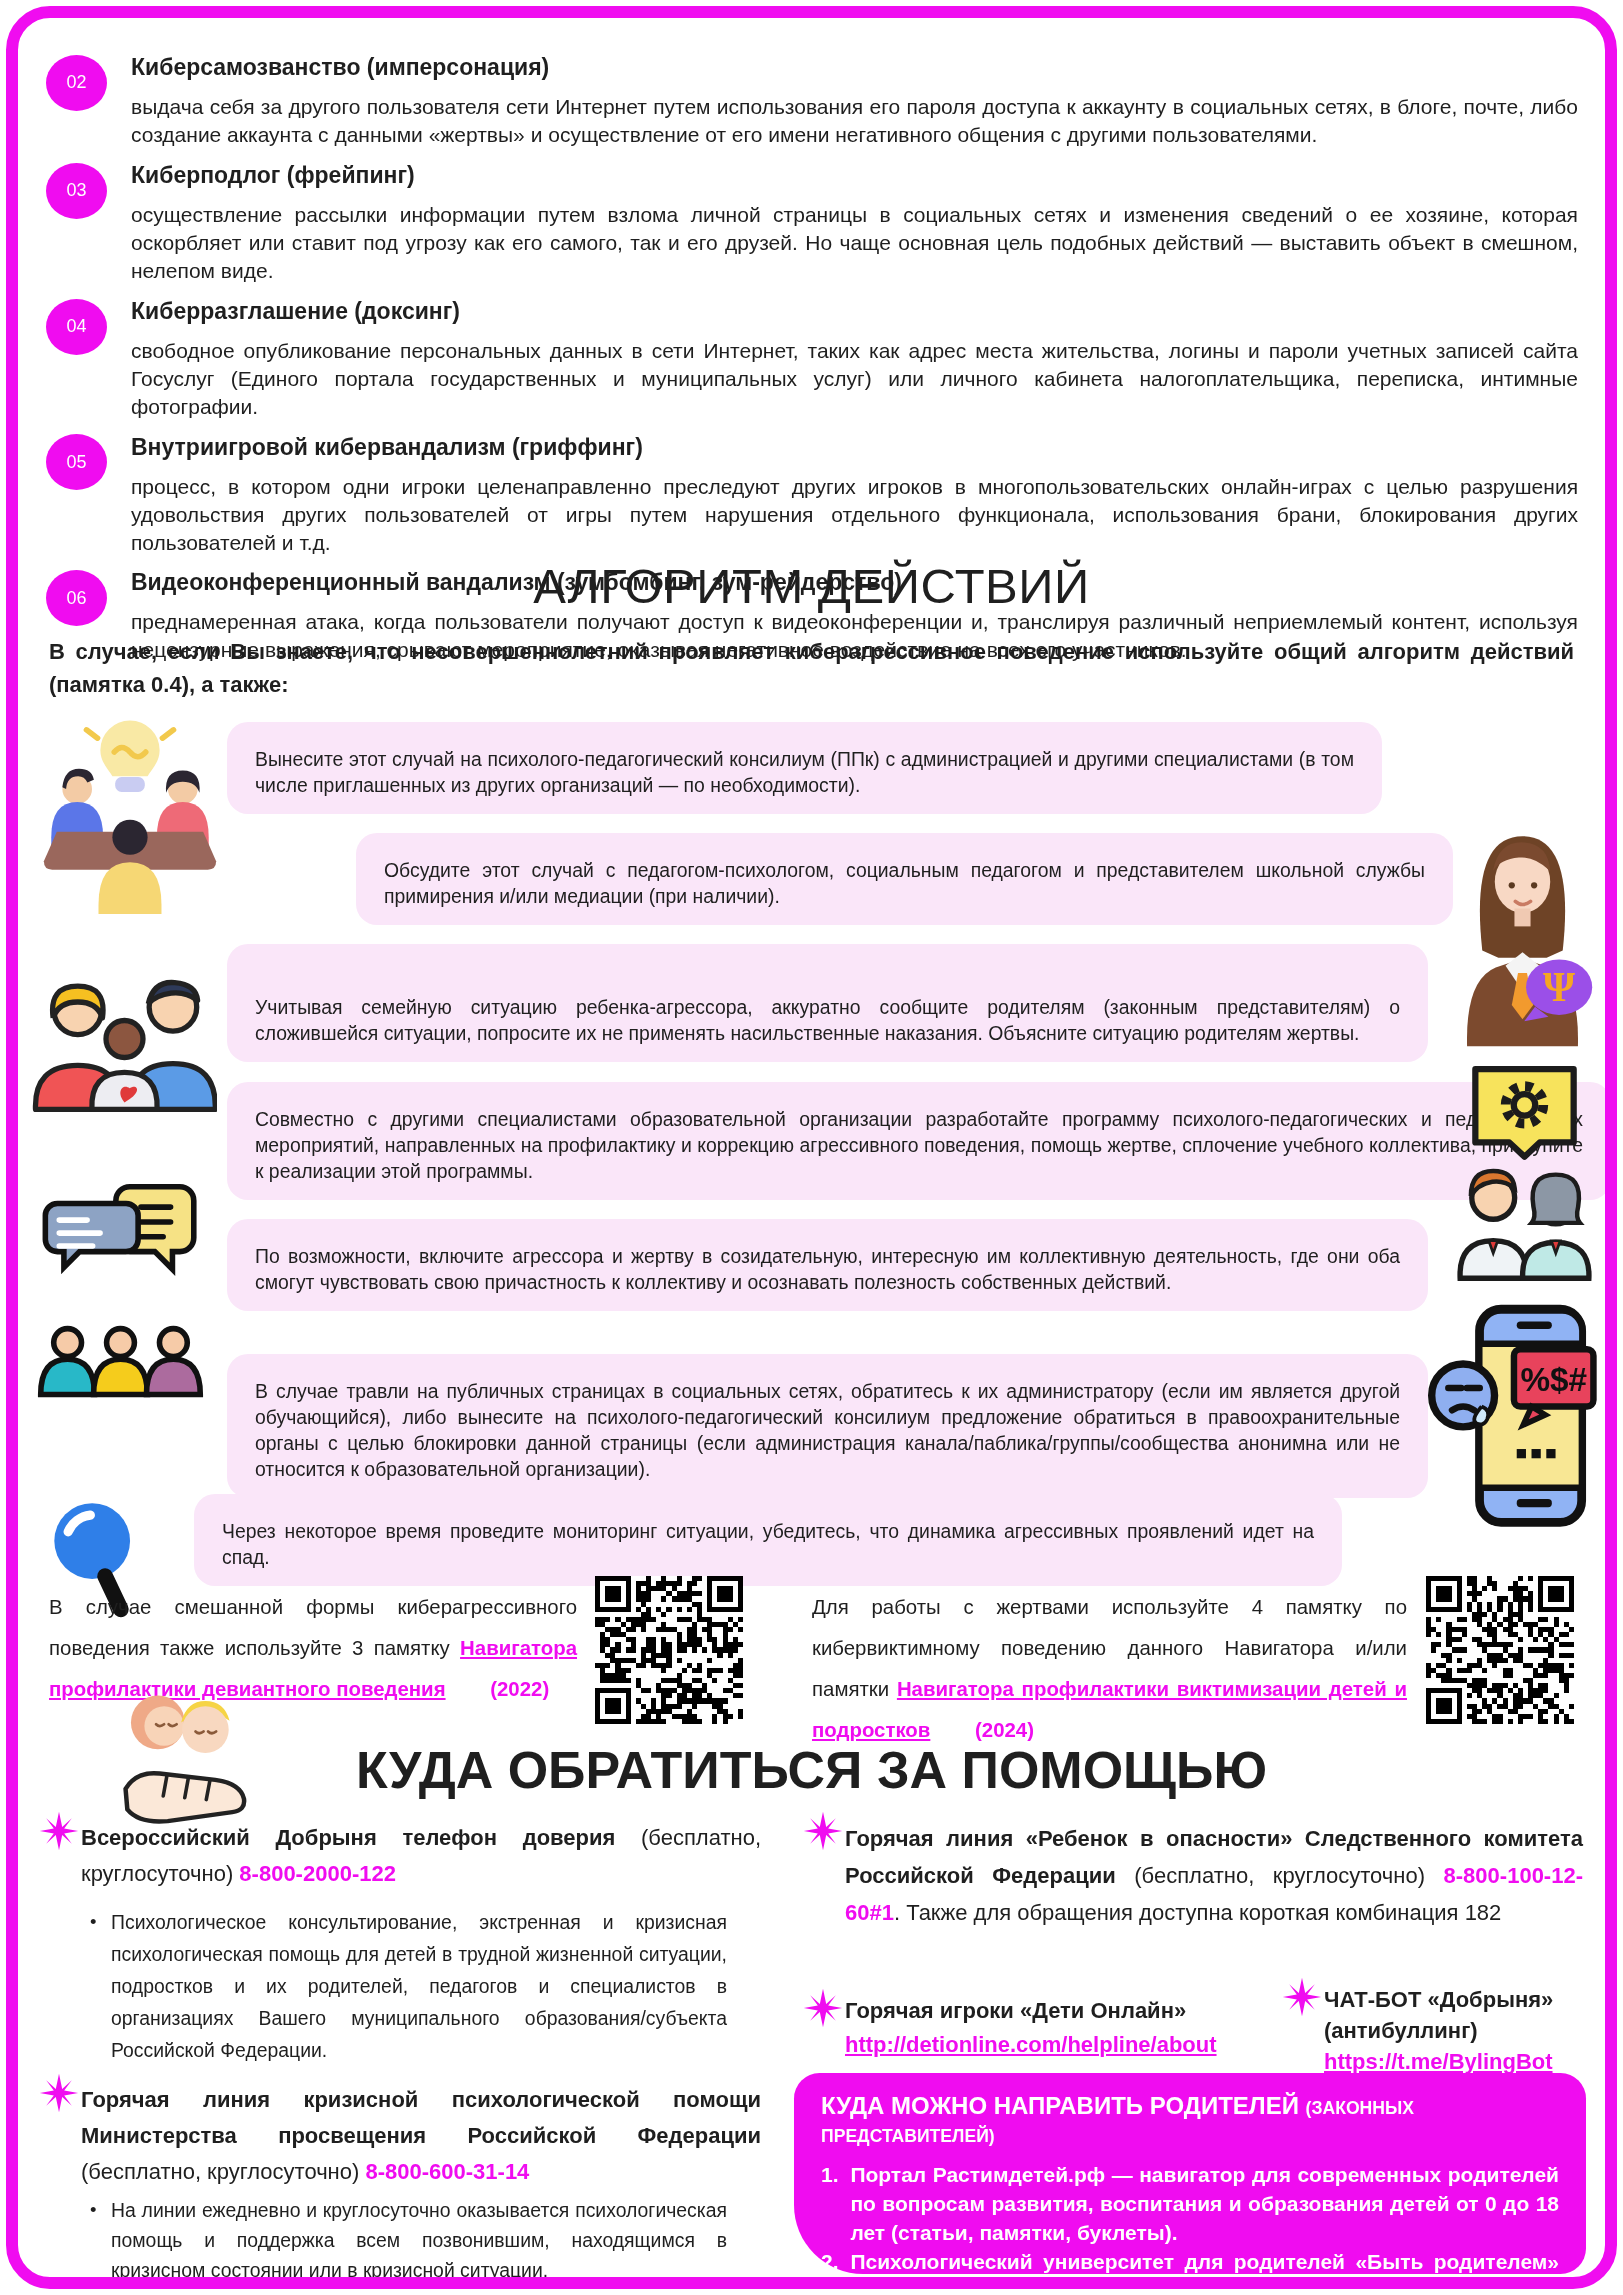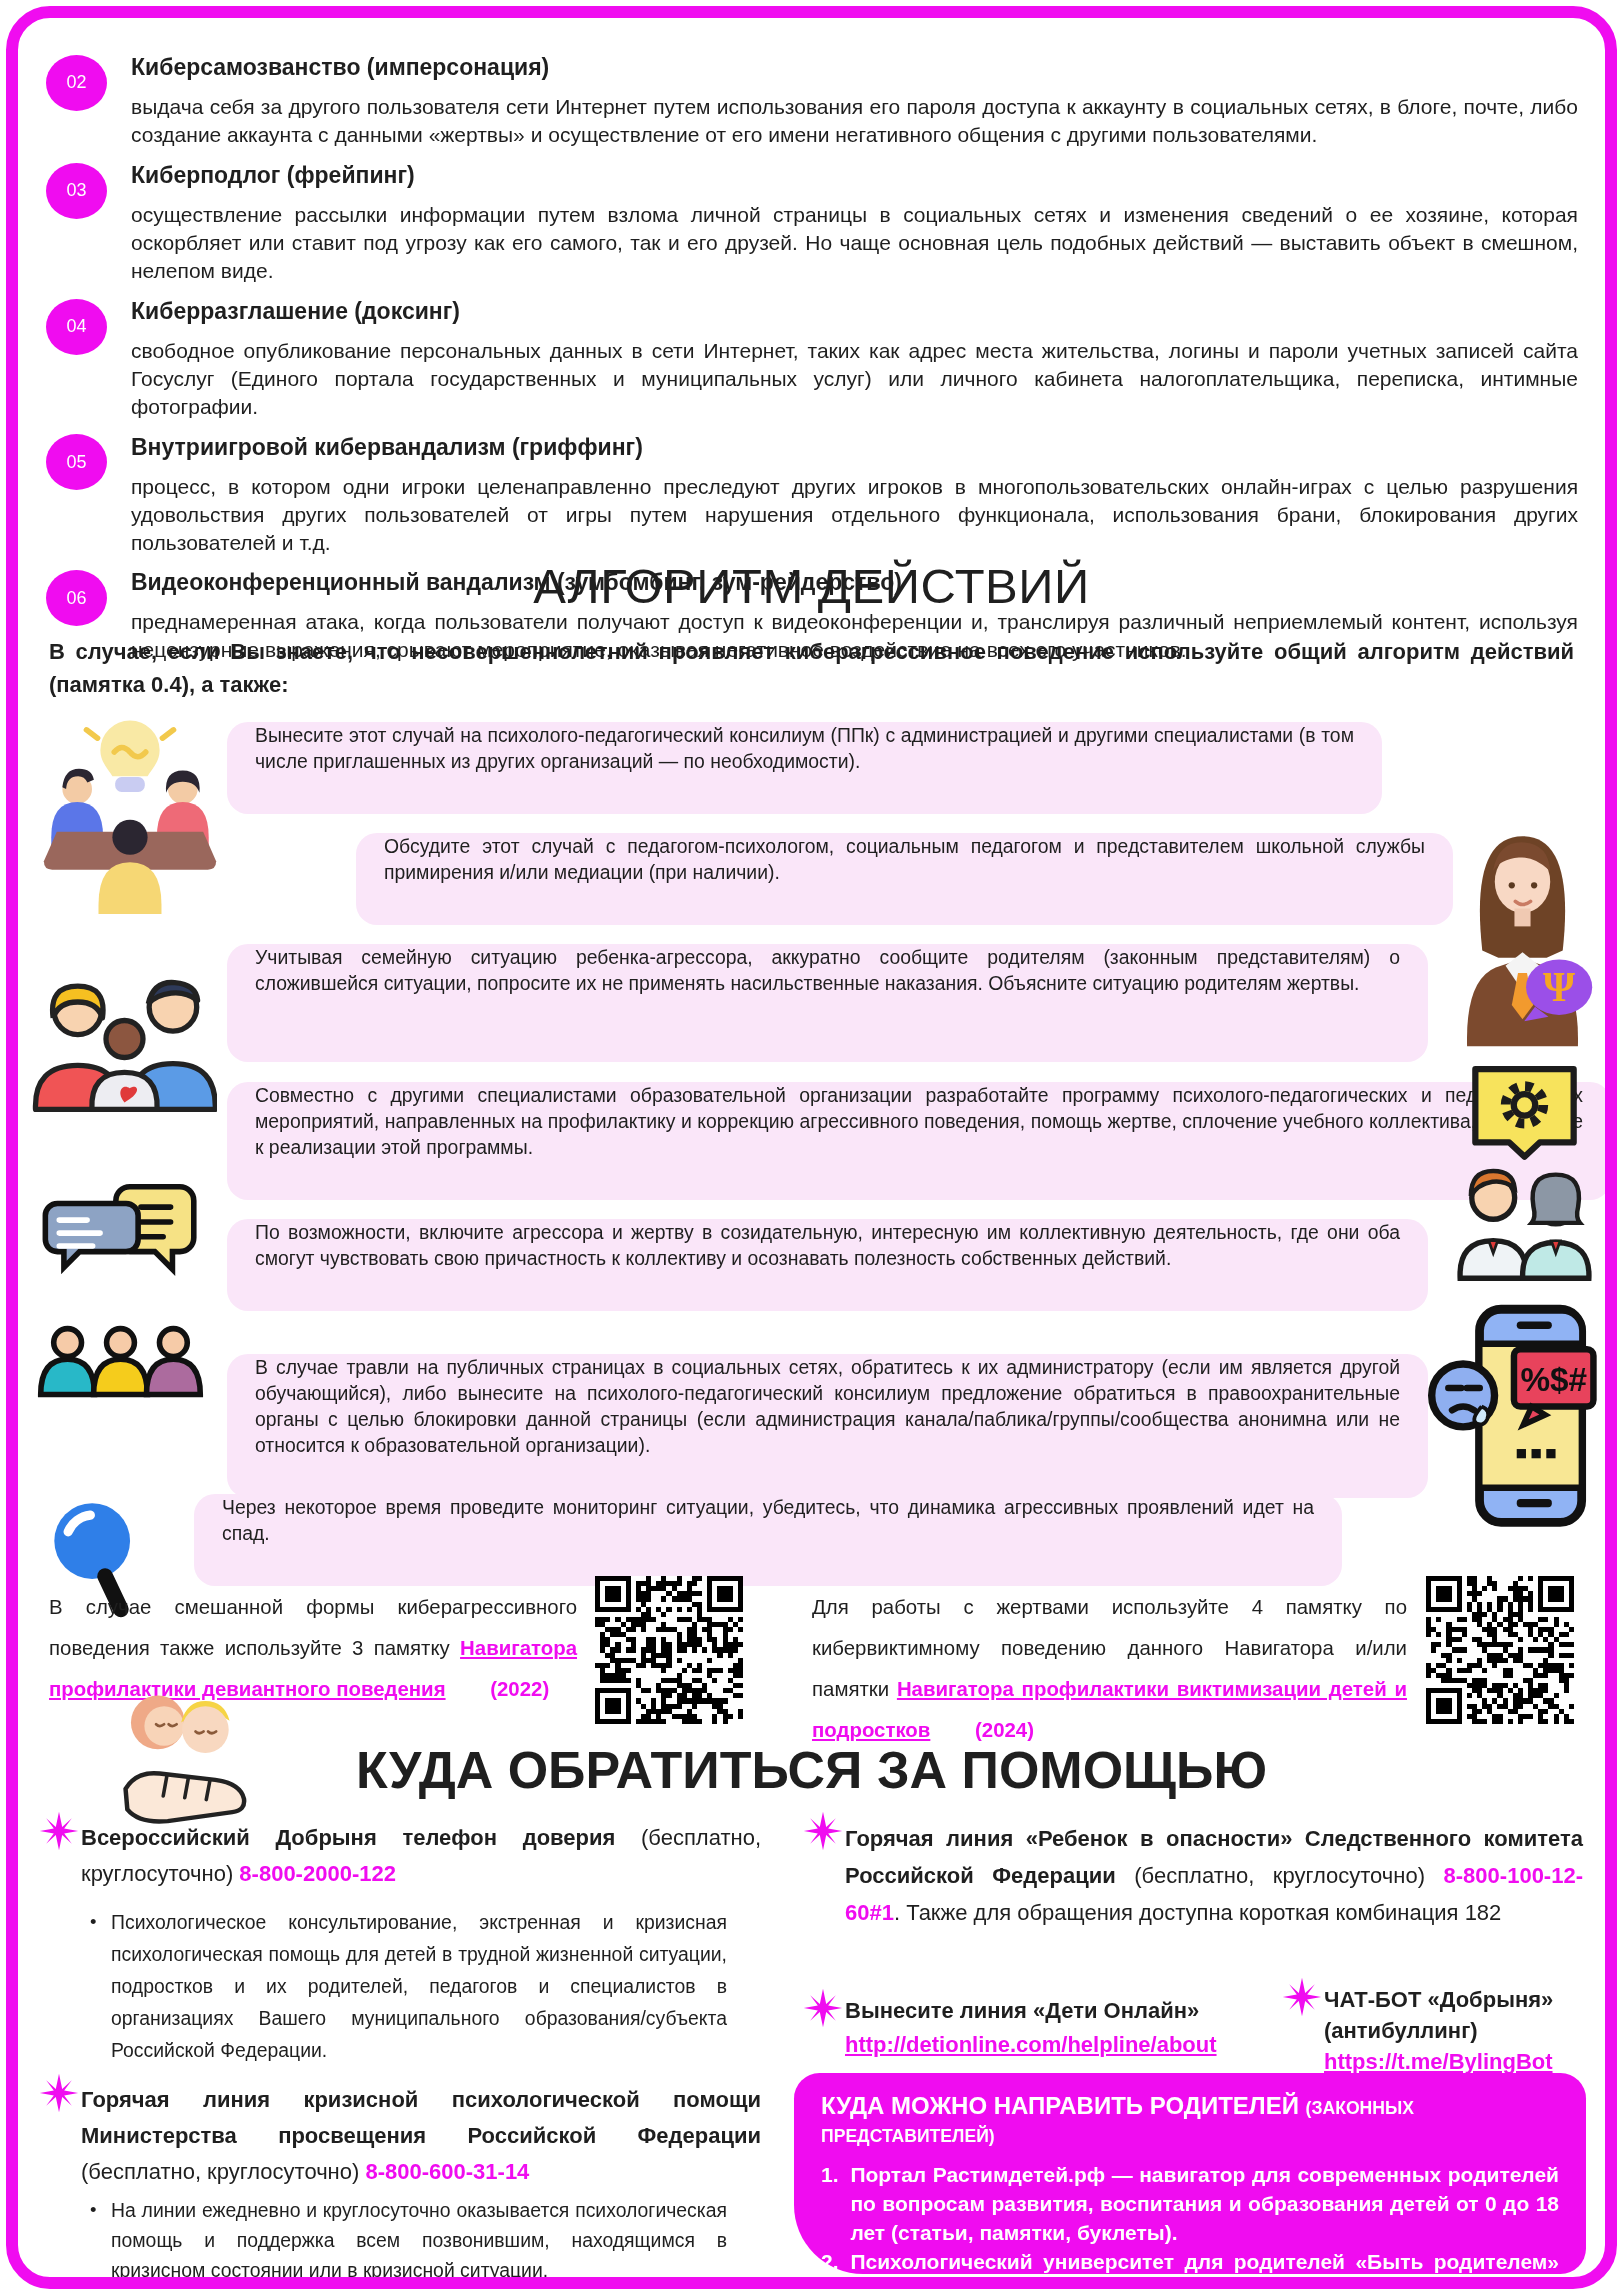--- a/index.html
+++ b/index.html
@@ -32,21 +32,21 @@
     position:absolute;left:0;top:558px;width:100%;text-align:center;
     font-size:49px;font-weight:normal;letter-spacing:0.5px;
   }
   .intro{
     position:absolute;left:49px;top:635px;width:1525px;
     font-size:22px;font-weight:bold;line-height:33px;text-align:justify;
   }
   
   .step{
     position:absolute;background:var(--block-bg);border-radius:21px;
-    display:flex;align-items:flex-start;padding:0 28px;box-sizing:border-box;
+    display:flex;align-items:flex-end;padding:16px 28px;box-sizing:border-box;
   }
   .step-text{font-size:19.4px;line-height:26px;text-align:justify;width:100%;}
   .icon{position:absolute;}
   
   .qr-note{position:absolute;font-size:20.4px;line-height:41px;text-align:justify;}
   .qr-note .lnk{color:var(--accent);font-weight:bold;text-decoration:underline;}
   .qr-note .yr{color:var(--accent);font-weight:bold;margin-left:39px;}
   .qr{position:absolute;width:148px;height:148px;}
   .qr svg{width:100%;height:100%;}
   
@@ -1128,21 +1128,21 @@
   <div class="entry" style="left:845px;top:1820px;width:738px;line-height:37px;">
     <span class="nm">Горячая линия «Ребенок в опасности» Следственного комитета Российской Федерации</span><span> (бесплатно, круглосуточно) </span><span class="ph">8-800-100-12-60#1</span><span>. Также для обращения доступна короткая комбинация 182</span>
   </div>
 
   <div class="star" style="left:803px;top:1988px;">
     <svg viewBox="0 0 100 100">
         <path d="M50 2 L58 40 L82 18 L63 44 L98 50 L63 56 L82 82 L58 60 L50 98 L42 60 L18 82 L37 56 L2 50 L37 44 L18 18 L42 40 Z"></path>
       </svg>
   </div>
   <div class="mini" style="left:845px;top:1994px;width:454px;">
-    <span class="nm">Вынесите линия «Дети Онлайн»</span><br>
+    <span class="nm">Горячая игроки «Дети Онлайн»</span><br>
     <span class="lnk">http://detionline.com/helpline/about</span>
   </div>
 
   <div class="star" style="left:1282px;top:1977px;">
     <svg viewBox="0 0 100 100">
         <path d="M50 2 L58 40 L82 18 L63 44 L98 50 L63 56 L82 82 L58 60 L50 98 L42 60 L18 82 L37 56 L2 50 L37 44 L18 18 L42 40 Z"></path>
       </svg>
   </div>
   <div class="mini" style="left:1324px;top:1984px;width:266px;line-height:31px;">
     <span class="nm">ЧАТ-БОТ «Добрыня» (антибуллинг)</span><br>

